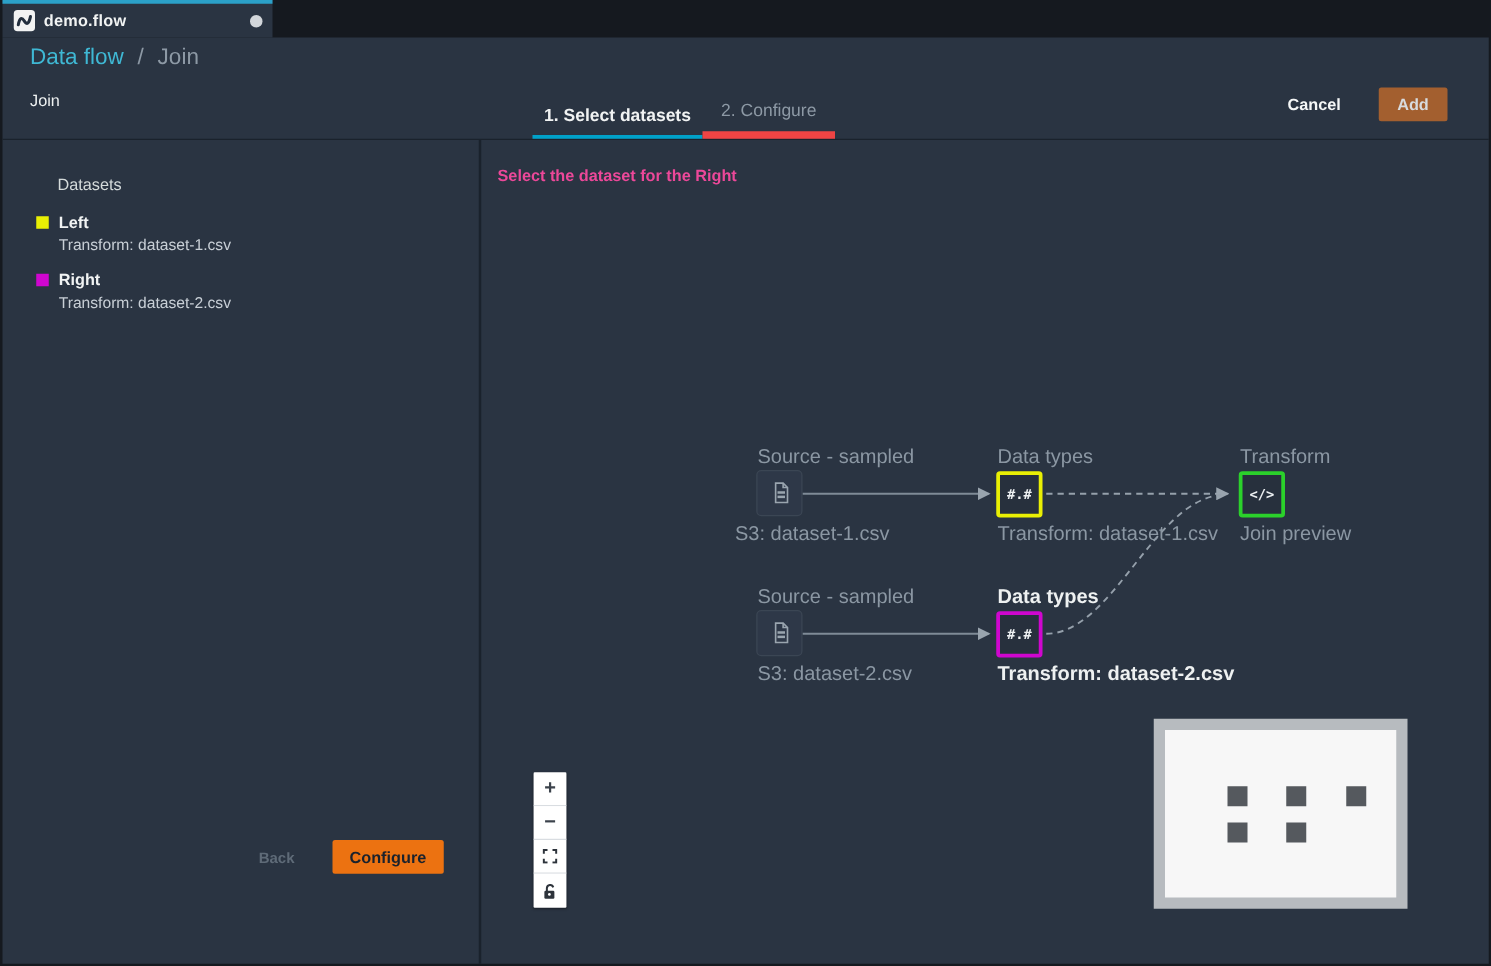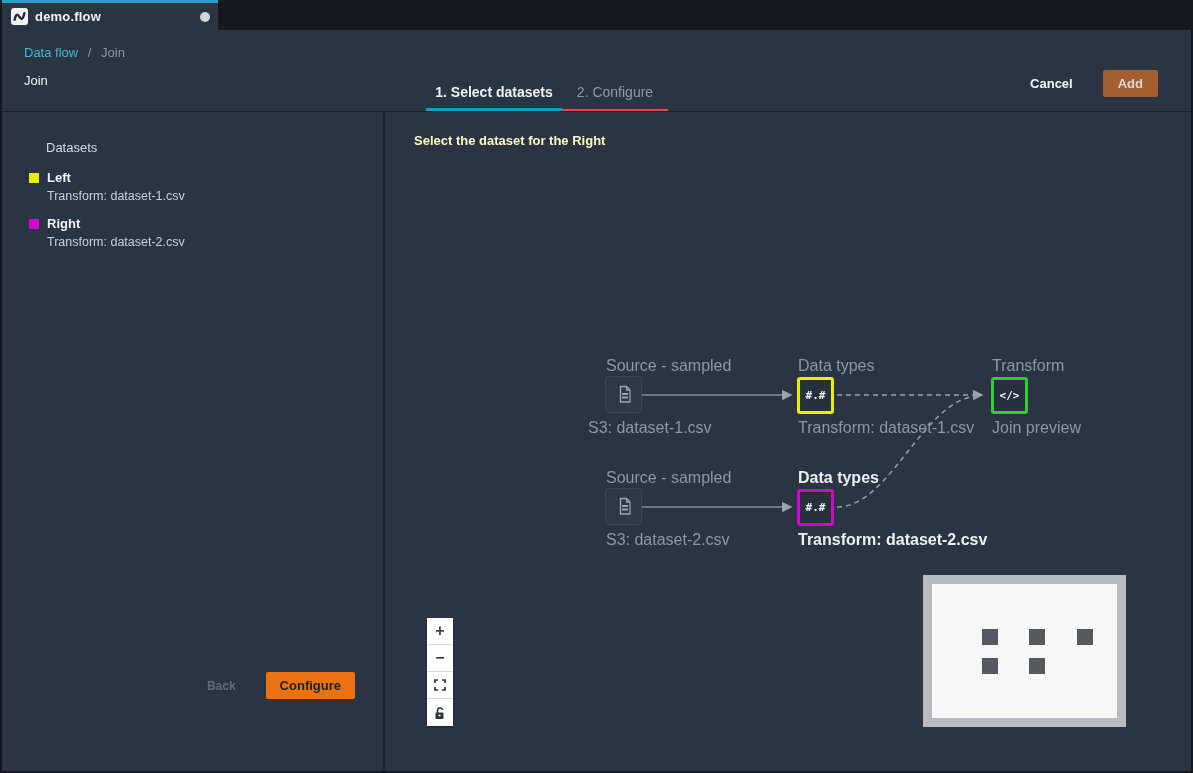--- a/index.html
+++ b/index.html
@@ -15,29 +15,29 @@
     width:216px;height:30px;background:#2a3442;border-top:3px solid #2ba0c8;
     display:flex;align-items:center;padding:0 8px 0 9px;gap:7px;cursor:pointer;
   }
   .tab-icon{width:17px;height:17px;background:#f2f3f3;border-radius:3px;display:flex;align-items:center;justify-content:center;flex:none;}
   .tab-title{color:#f1f3f3;font-size:13px;font-weight:bold;letter-spacing:.2px;}
   .tab-dot{width:10px;height:10px;border-radius:50%;background:#d2d6da;margin-left:auto;}
   
   .main{position:absolute;top:30px;left:2px;right:2px;bottom:2px;background:#2a3442;display:flex;flex-direction:column;}
   
   .header{position:relative;height:82px;border-bottom:1px solid #1a222c;flex:none;}
-  .breadcrumb{position:absolute;left:22px;top:15px;font-size:13px;}
+  .breadcrumb{position:absolute;left:22px;top:5px;font-size:18px;}
   .breadcrumb .bc-link{color:#3fb8d4;cursor:pointer;}
   .breadcrumb .bc-sep{color:#8d99a5;margin:0 6px;}
   .breadcrumb .bc-cur{color:#8d99a5;}
   .page-title{position:absolute;left:22px;top:43px;color:#eef1f1;font-size:13px;}
   .steps{position:absolute;left:424px;bottom:0;display:flex;align-items:flex-end;}
   .step{font-size:14px;text-align:center;cursor:pointer;}
   .step.active{width:136px;color:#f1f3f3;font-weight:bold;padding-bottom:8px;border-bottom:3px solid #00a1c9;}
-  .step.inactive{width:106px;color:#8d99a5;padding-bottom:9px;border-bottom:2px solid #ef4444;}
+  .step.inactive{width:106px;color:#8d99a5;padding-bottom:9px;border-bottom:6px solid #ef4444;}
   .header-actions{position:absolute;right:33px;top:40px;display:flex;align-items:center;gap:24px;}
   .btn-cancel{color:#f5f7f7;font-size:13px;font-weight:bold;cursor:pointer;background:none;border:none;font-family:inherit;}
   .btn-add{
     background:#a35f2f;color:#d8dbde;font-size:13px;font-weight:bold;border:none;font-family:inherit;
     padding:6px 15px;border-radius:2px;cursor:pointer;
   }
   
   .body{flex:1;display:flex;min-height:0;}
   .left-panel{width:383px;flex:none;position:relative;border-right:2px solid #1a222c;}
   .sidebar-content{padding:28px 0 0 27px;}
@@ -47,21 +47,21 @@
   .dataset-name{color:#f1f3f3;font-size:13px;font-weight:bold;line-height:15px;}
   .dataset-detail{color:#c8cfd6;font-size:12.5px;margin-top:4px;}
   .sidebar-footer{position:absolute;bottom:72px;right:28px;display:flex;align-items:center;gap:24px;}
   .btn-back{color:#5f6b78;font-size:12px;font-weight:bold;background:none;border:none;font-family:inherit;cursor:default;}
   .btn-configure{
     background:#ec7211;color:#1a222d;font-size:13px;font-weight:bold;border:none;font-family:inherit;
     padding:6px 14px;border-radius:2px;cursor:pointer;
   }
   
   .canvas{flex:1;position:relative;overflow:hidden;}
-  .canvas-heading{position:absolute;left:29px;top:21px;color:#fef9c3;font-size:13px;font-weight:bold;}
+  .canvas-heading{position:absolute;left:13px;top:21px;color:#ec4899;font-size:13px;font-weight:bold;}
   .flow{position:absolute;inset:0;}
   .edges{position:absolute;inset:0;pointer-events:none;}
   .node{position:absolute;width:37px;height:37px;border-radius:4px;display:flex;align-items:center;justify-content:center;cursor:pointer;}
   .node.plain{background:#2e3848;border:1px solid #3b4654;}
   .node.framed{background:#27303d;border:3px solid #888;border-radius:3px;}
   .node-glyph{font-family:"DejaVu Sans Mono",monospace;font-size:11px;font-weight:bold;color:#edf0f2;letter-spacing:0;}
   .flow-label{position:absolute;font-size:16px;color:#8b97a3;white-space:nowrap;}
   .flow-label.bright{color:#eef1f1;font-weight:bold;}
   
   .zoom-toolbar{position:absolute;left:42px;top:506px;width:26px;background:#ffffff;border-radius:1px;

